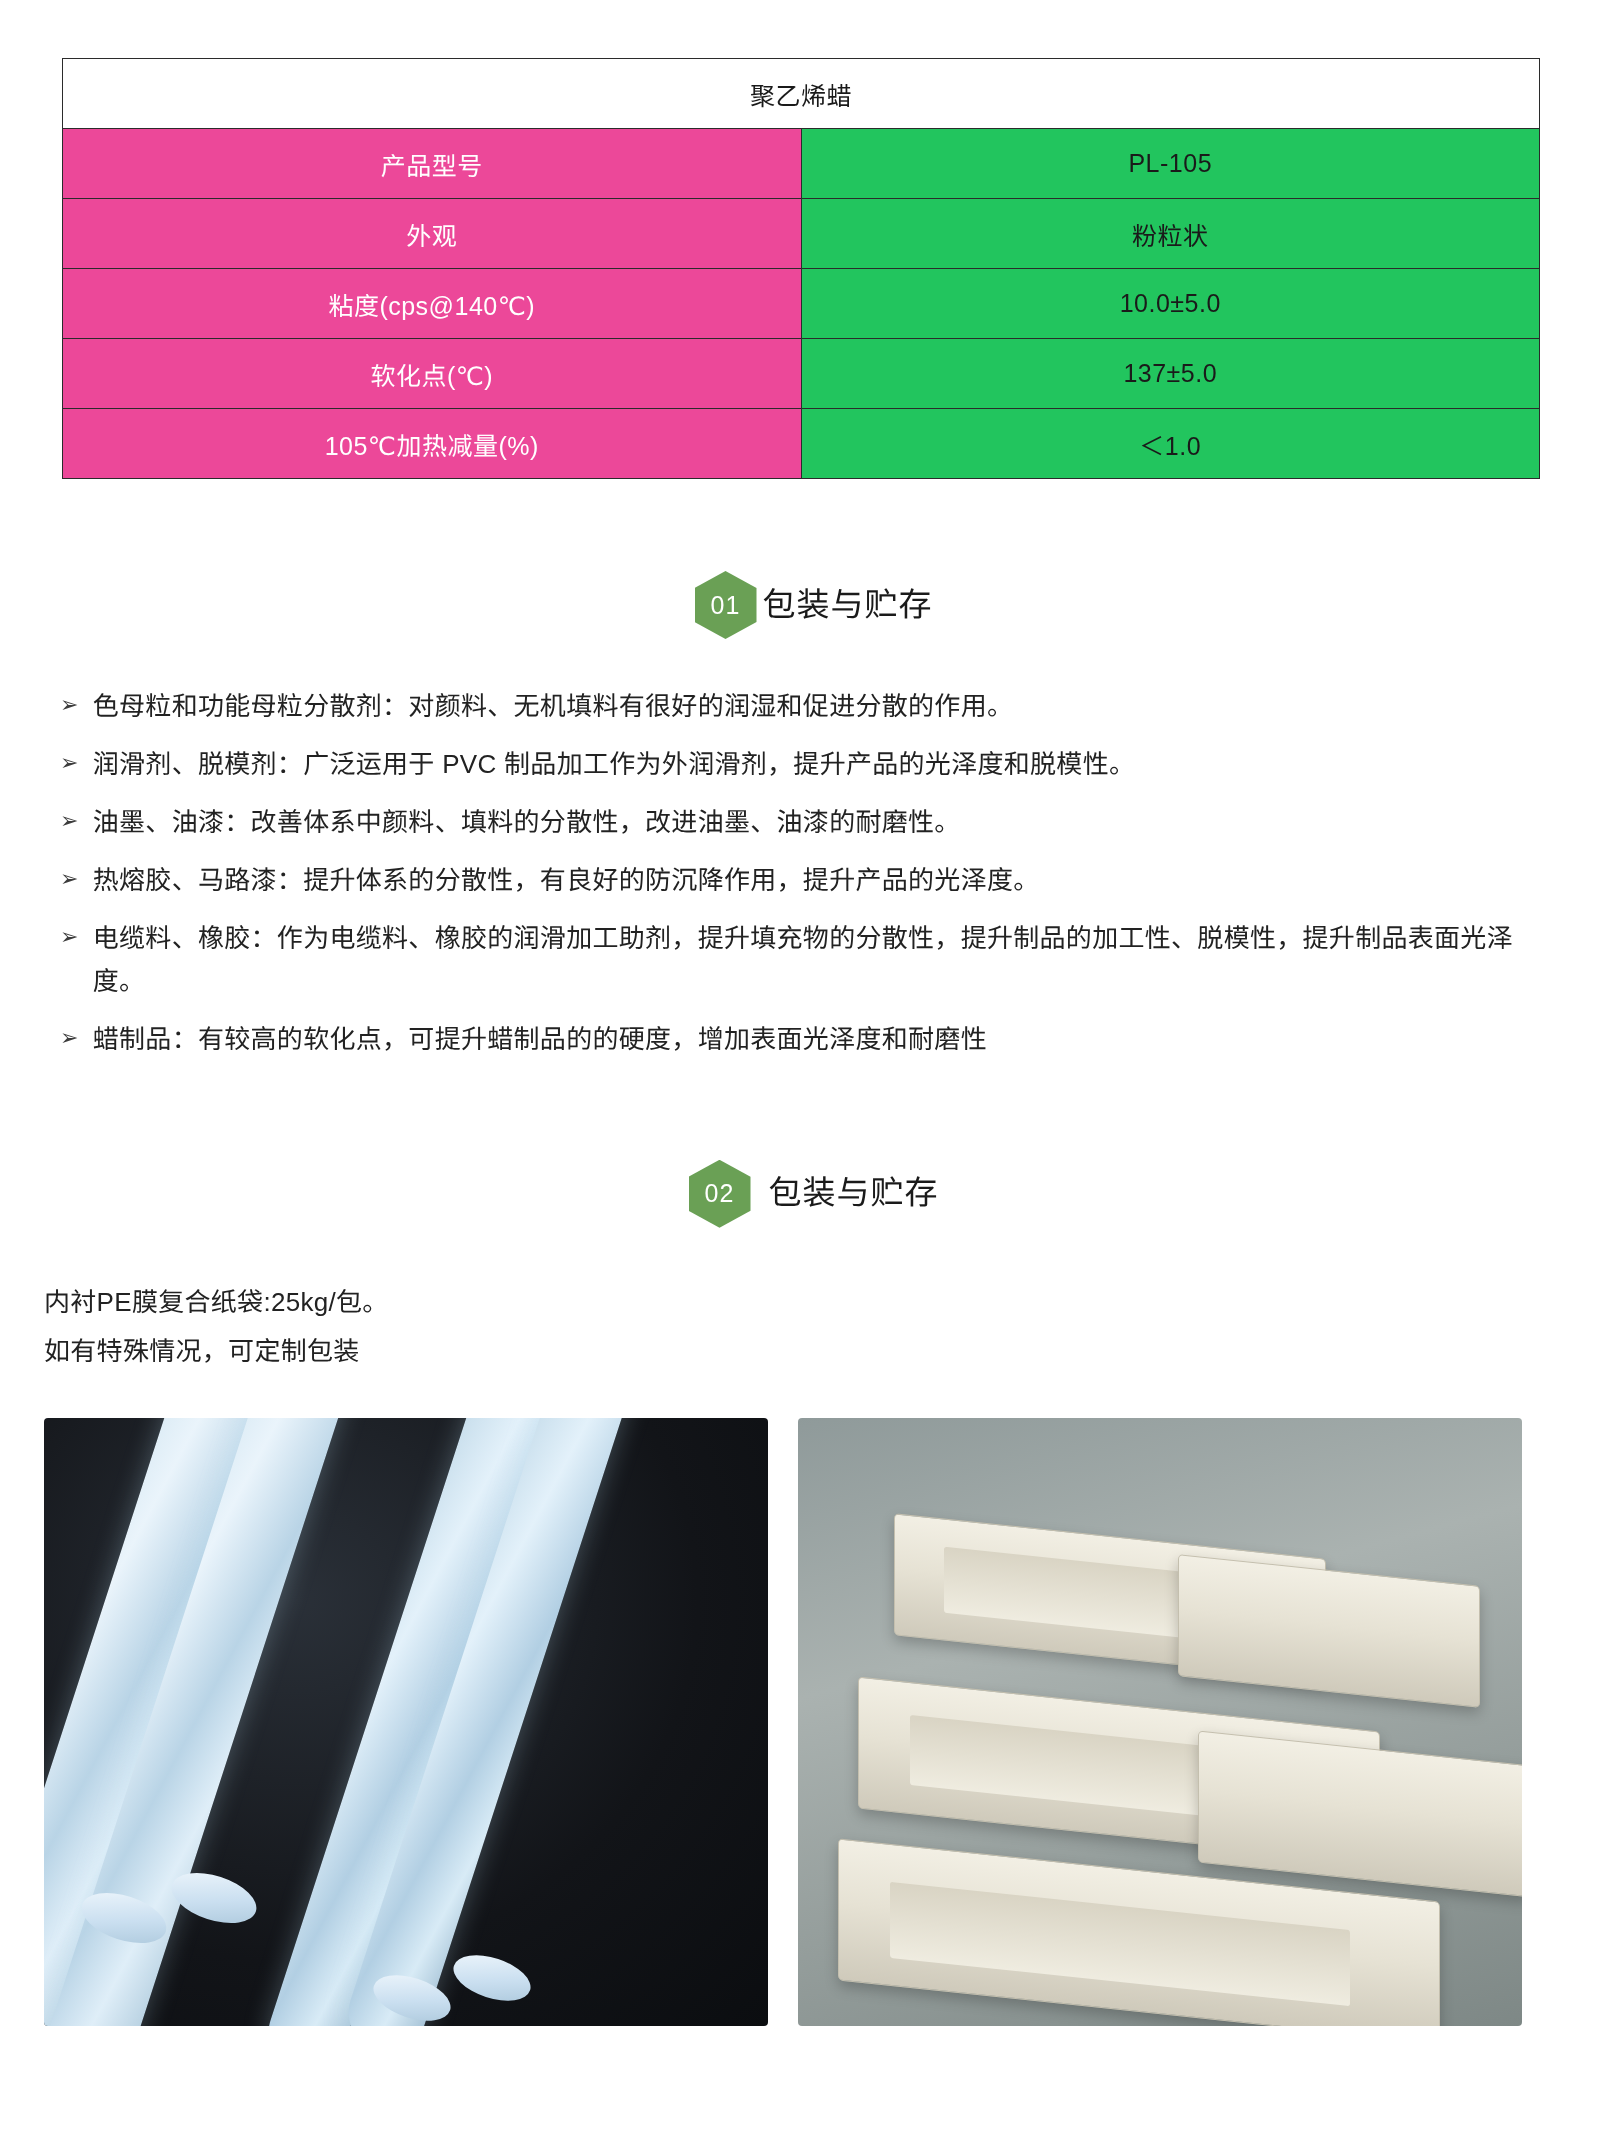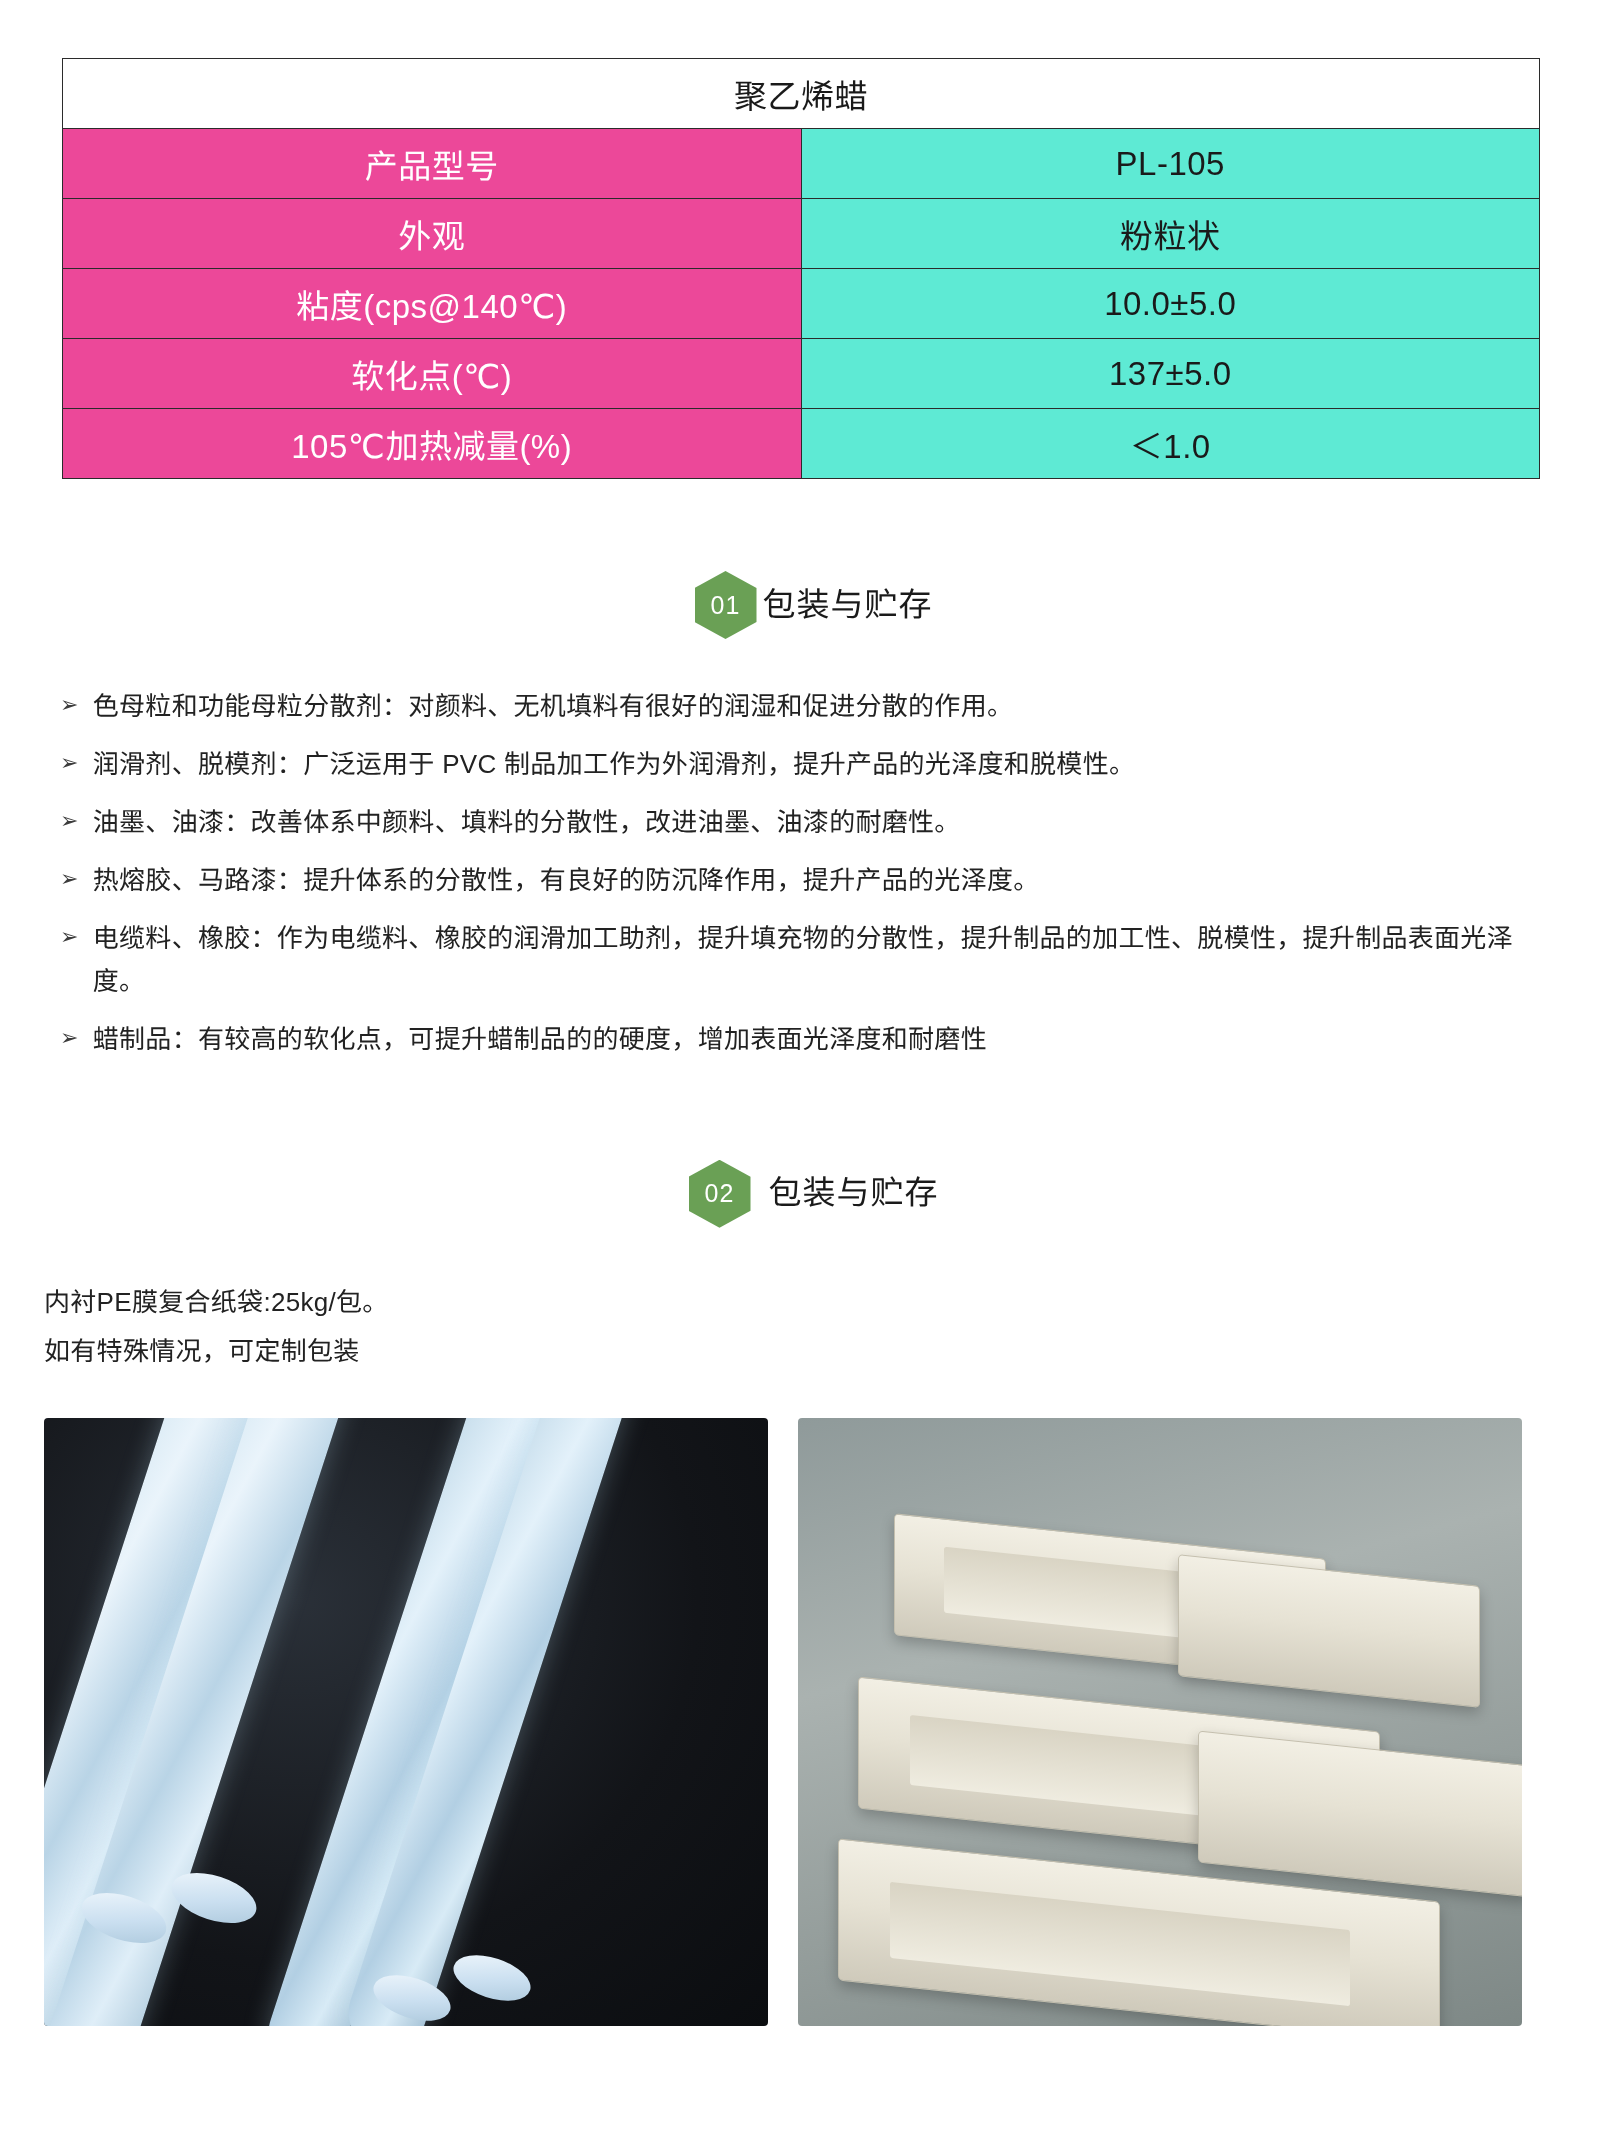--- a/index.html
+++ b/index.html
@@ -27,41 +27,41 @@
     margin: 58px 62px 0 62px;
   }
   table.spec-table {
     border-collapse: collapse;
     width: 1478px;
     table-layout: fixed;
   }
   table.spec-table td {
     border: 1px solid #2b2b2b;
     height: 70px;
-    font-size: 33px;
+    font-size: 25px;
     text-align: center;
     vertical-align: middle;
     letter-spacing: 0.5px;
     padding: 4px 8px;
     box-sizing: border-box;
   }
   td.title-cell {
     height: 78px;
     font-size: 27px;
     background: #ffffff;
     color: #1a1a1a;
   }
   td.label-cell {
     background: #ec4899;
     color: #ffffff;
     width: 748px;
     font-size: 25px;
   }
   td.value-cell {
-    background: #5eead4;
+    background: #22c55e;
     color: #1a1a1a;
     width: 730px;
     font-size: 25px;
   }
 
   
   .section-heading {
     display: flex;
     align-items: center;
     justify-content: center;

